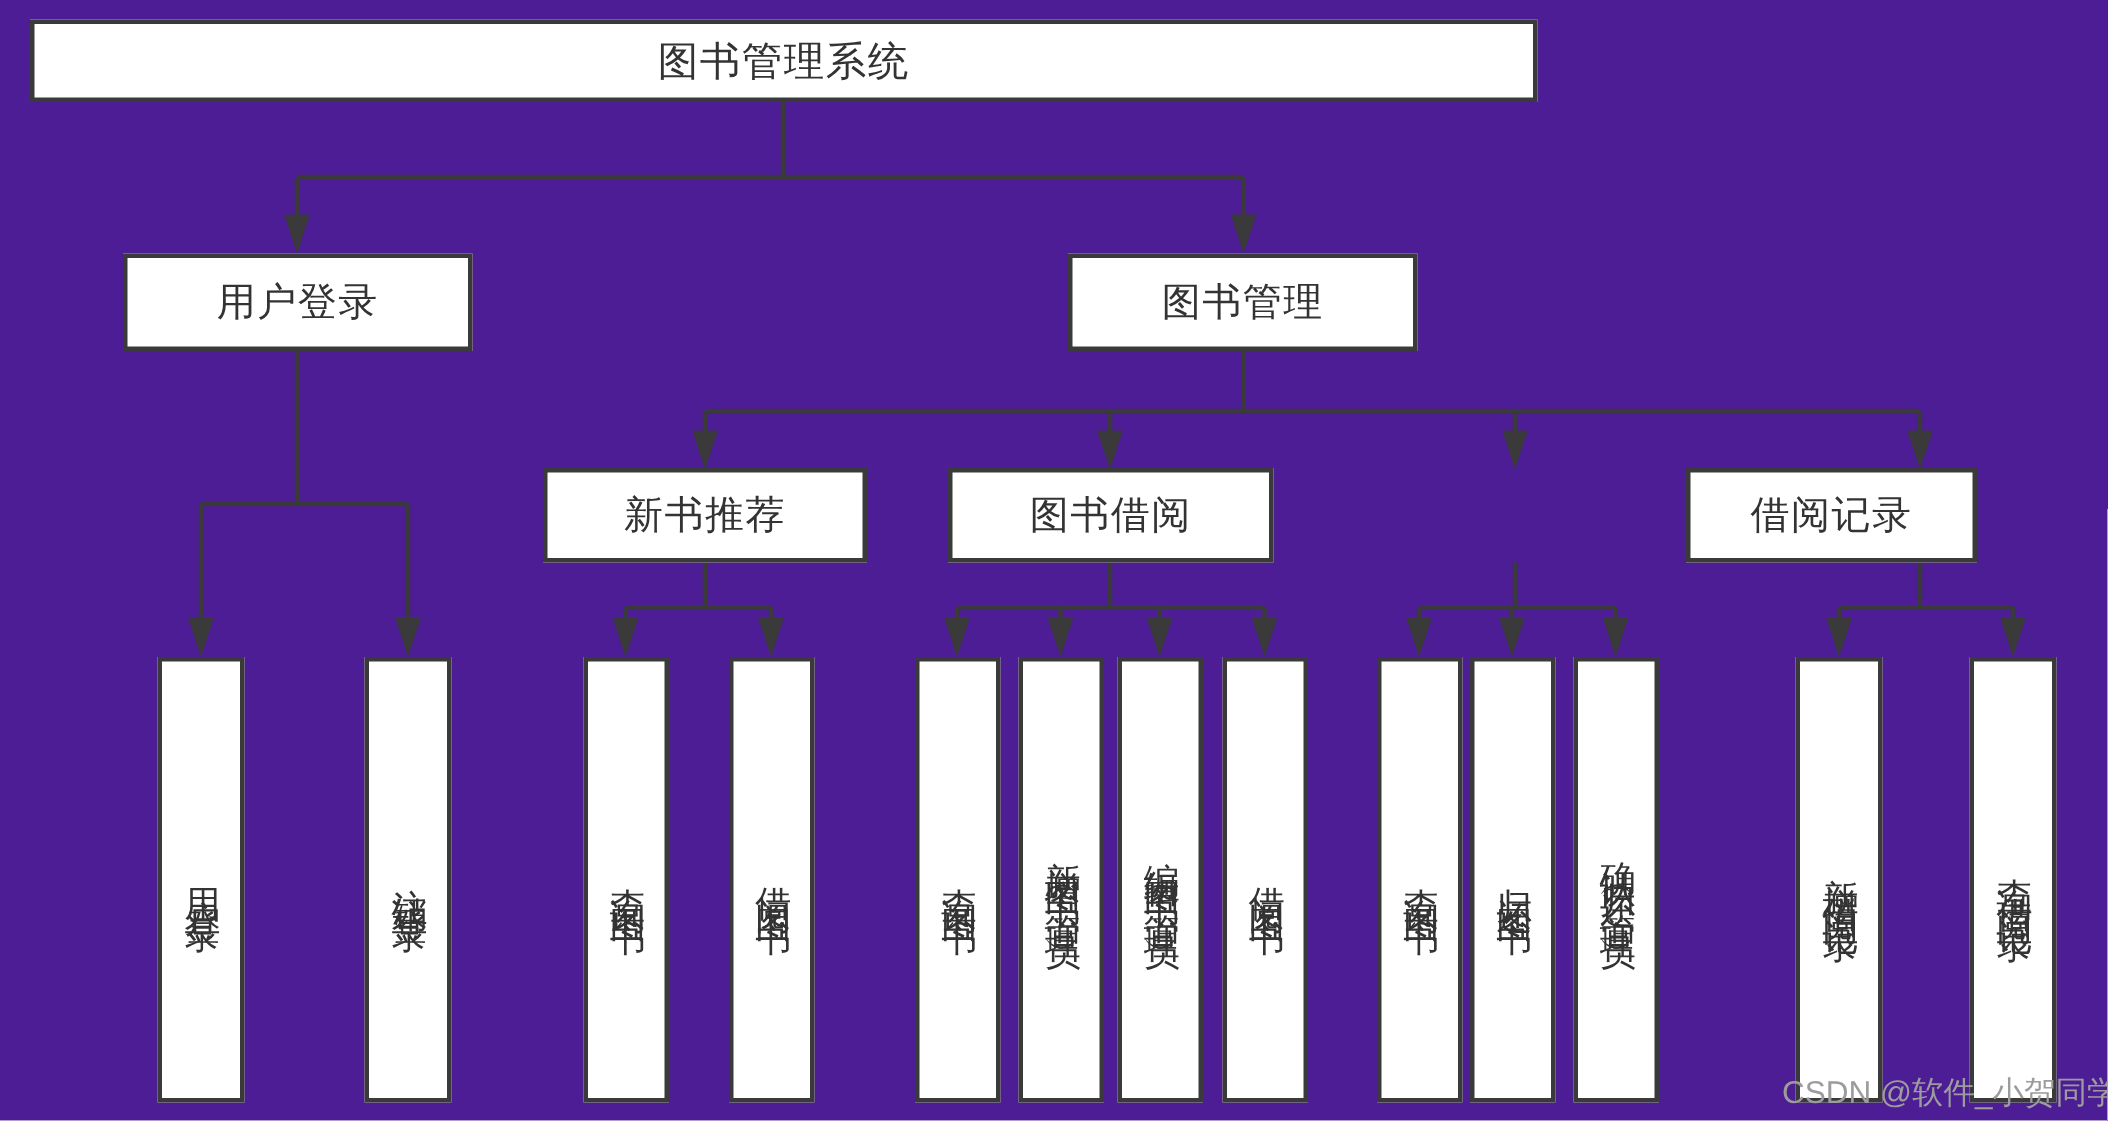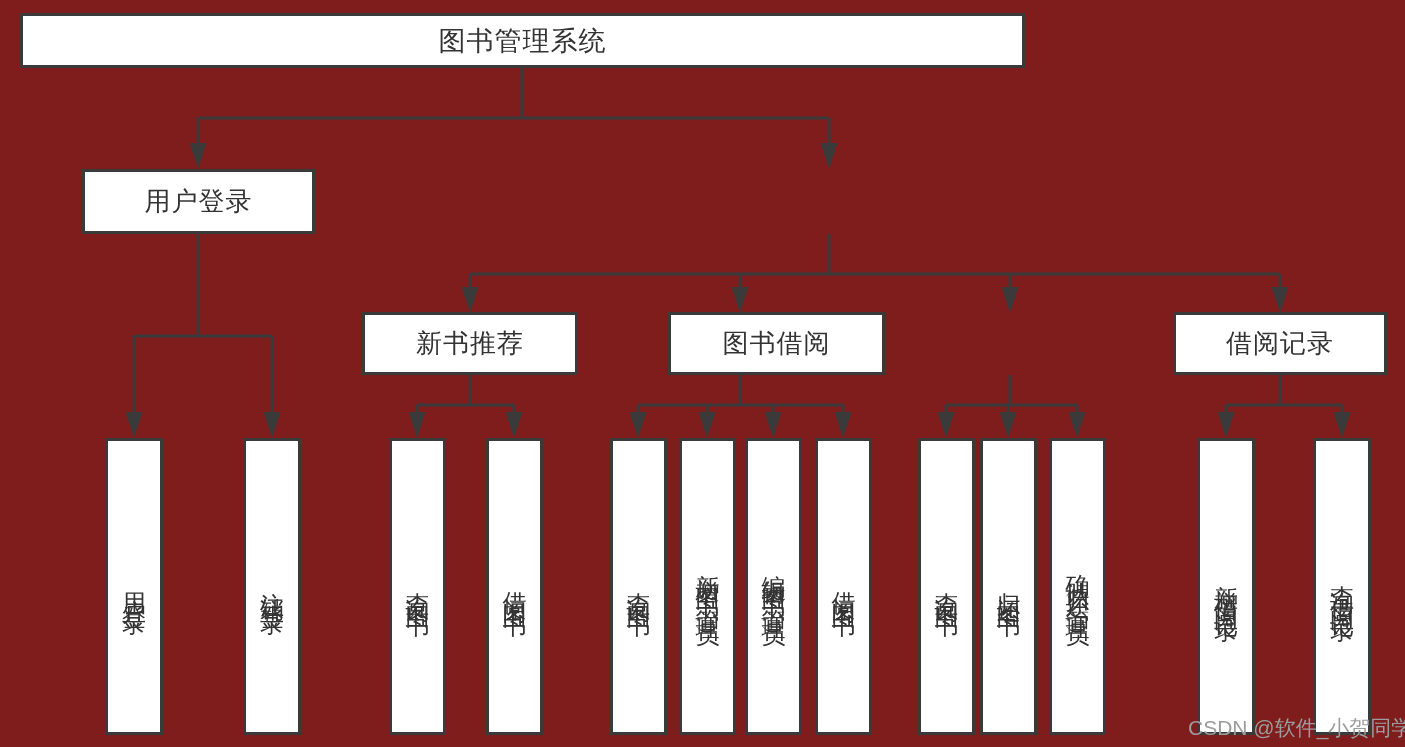--- a/index.html
+++ b/index.html
@@ -1,20 +1,20 @@
 <!DOCTYPE html>
 <html><head>
 <meta charset="utf-8">
 <style>
   html, body { margin: 0; padding: 0; background: #ffffff; }
   #canvas {
     position: relative;
     width: 1405px;
     height: 747px;
-    background: #7f1d1d;
+    background: #4c1d95;
     font-family: "Liberation Sans", "DejaVu Sans", sans-serif;
     overflow: hidden;
   }
   #wires {
     position: absolute;
     left: 0; top: 0;
     width: 1405px; height: 747px;
     z-index: 1;
   }
   .node {
@@ -124,24 +124,25 @@
       <polygon points="1008,438 999.5,412 1016.5,412"></polygon>
       <polygon points="1077,438 1068.5,412 1085.5,412"></polygon>
       <polygon points="1226,438 1217.5,412 1234.5,412"></polygon>
       <polygon points="1342,438 1333.5,412 1350.5,412"></polygon>
     </g>
   </svg>
 
   <div class="node root-label" style="left:20px; top:13px; width:1005px; height:55px;">图书管理系统</div>
 
   <div class="node h-label" style="left:82px; top:169px; width:233px; height:65px;">用户登录</div>
+  <div class="node h-label" style="left:712px; top:169px; width:233px; height:65px;">图书管理</div>
 
   <div class="node h-label" style="left:362px; top:312px; width:216px; height:63px;text-align:right;">新书推荐</div>
-  <div class="node h-label" style="left:632px; top:312px; width:217px; height:63px;margin-left:36px;">图书借阅</div>
-  <div class="node h-label" style="left:1173px; top:312px; width:214px; height:63px;">借阅记录</div>
+  <div class="node h-label" style="left:632px; top:312px; width:217px; height:63px;">图书借阅</div>
+  <div class="node h-label" style="left:1124px; top:312px; width:194px; height:63px;">借阅记录</div>
 
   <div class="node leaf" style="left:105px;">
     <span class="vtext">用户登录</span>
   </div>
   <div class="node leaf" style="left:243px;">
     <span class="vtext">注销登录</span>
   </div>
 
   <div class="node leaf" style="left:389px; width:57px;">
     <span class="vtext">查询图书</span>

